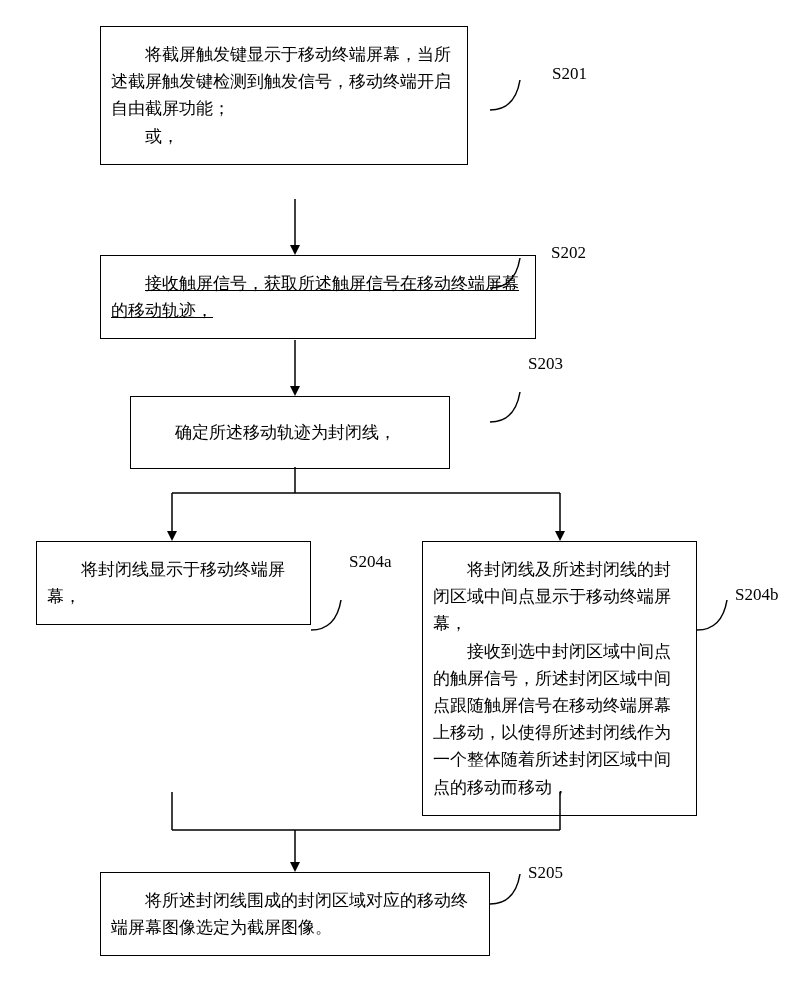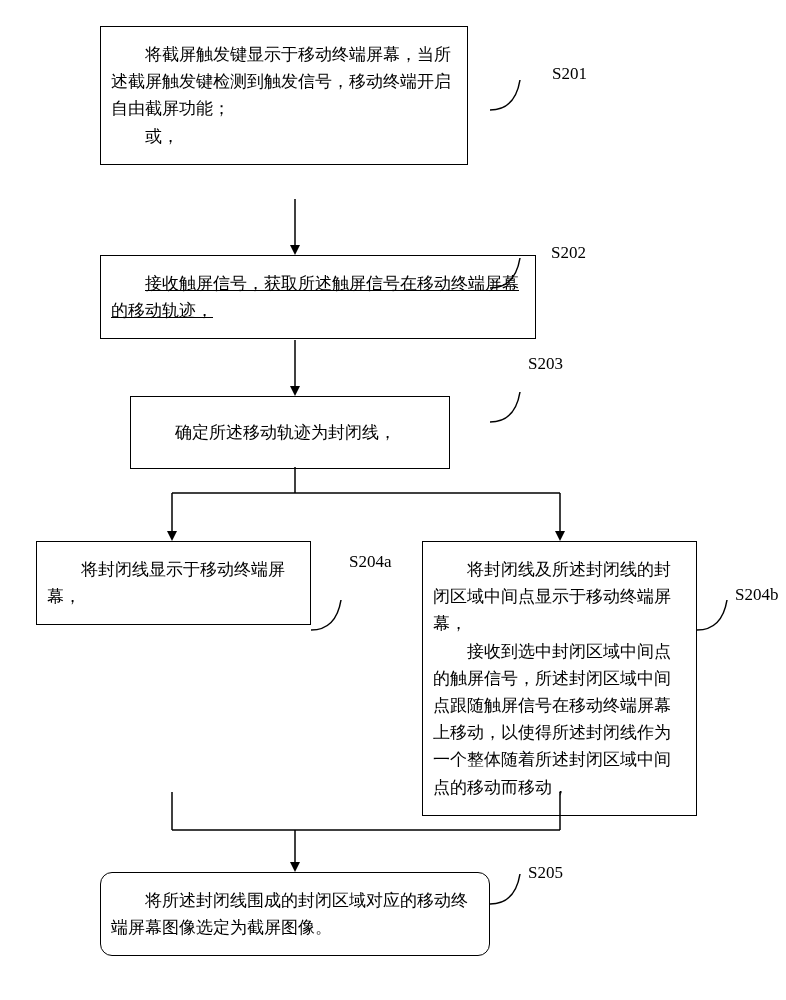--- a/index.html
+++ b/index.html
@@ -108,19 +108,19 @@
   <line x1="172" y1="0" x2="172" y2="38" stroke="#000" stroke-width="1.5"></line>
 
   <line x1="560" y1="0" x2="560" y2="38" stroke="#000" stroke-width="1.5"></line>
 
   <line x1="172" y1="38" x2="560" y2="38" stroke="#000" stroke-width="1.5"></line>
 
   <line x1="295" y1="38" x2="295" y2="74" stroke="#000" stroke-width="1.5"></line>
   <polygon points="295,80 290,70 300,70" fill="#000"></polygon>
 </svg>
 
-<div class="node" style="left:100px; top:872px; width:390px;border-radius:12px;">
+<div class="node" style="left:100px; top:872px; width:390px;">
   <p>将所述封闭线围成的封闭区域对应的移动终端屏幕图像选定为截屏图像。</p>
 </div>
 <svg class="connector" style="left:490px; top:874px;" width="50" height="40">
   <path d="M0 30 Q25 30 30 0" stroke="#000" stroke-width="1.5" fill="none"></path>
 </svg>
 <div class="label" style="left:528px; top:844px;margin-top:19px;">S205</div>
 
 </body></html>

